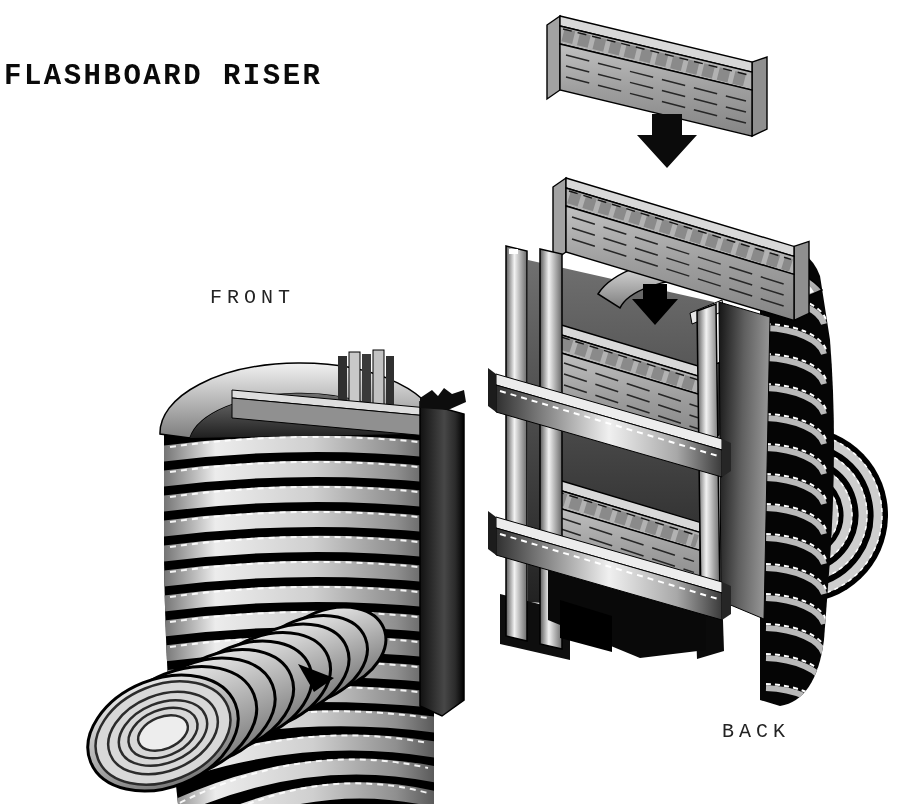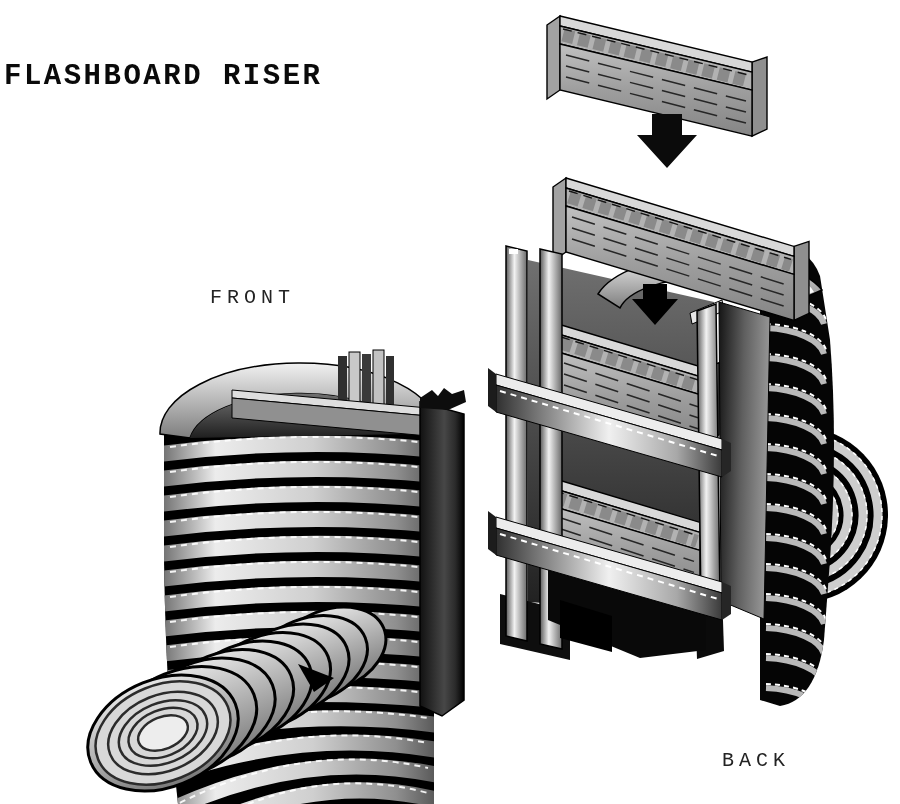--- a/index.html
+++ b/index.html
@@ -10,21 +10,21 @@
   }
   .stage svg{position:absolute;left:0;top:0;}
   .fig-title{
     position:absolute;left:4px;top:60px;font-weight:bold;font-size:29px;
     letter-spacing:2.5px;color:var(--ink);white-space:nowrap;
   }
   .view-label{
     position:absolute;font-size:20px;letter-spacing:5px;color:#232323;white-space:nowrap;
   }
   .label-front{left:210px;top:286px;}
-  .label-back{left:722px;top:720px;margin-top:29px;}
+  .label-back{left:722px;top:720px;}
 </style>
 </head>
 <body>
 
 <div class="stage">
 
   <svg viewBox="0 0 900 804" width="900" height="804" aria-hidden="true">
     <defs>
       <linearGradient id="gBand" x1="0" y1="0" x2="1" y2="0">
         <stop offset="0" stop-color="#6b6b6b"></stop>

